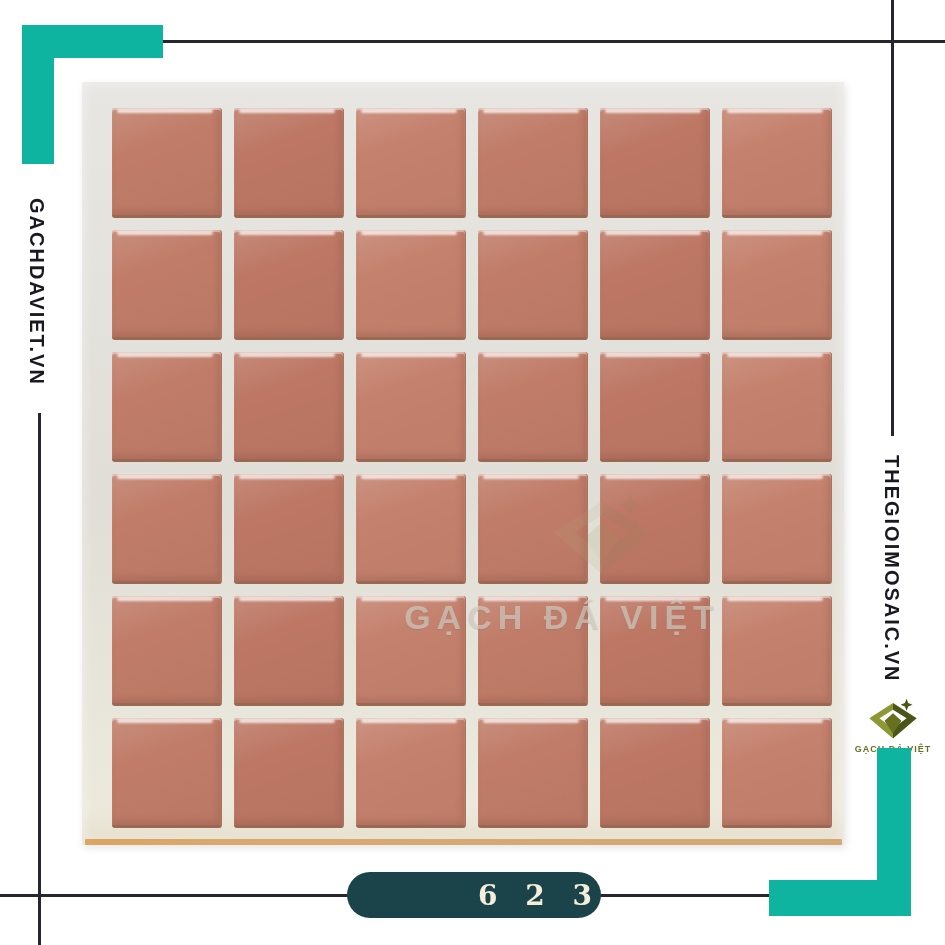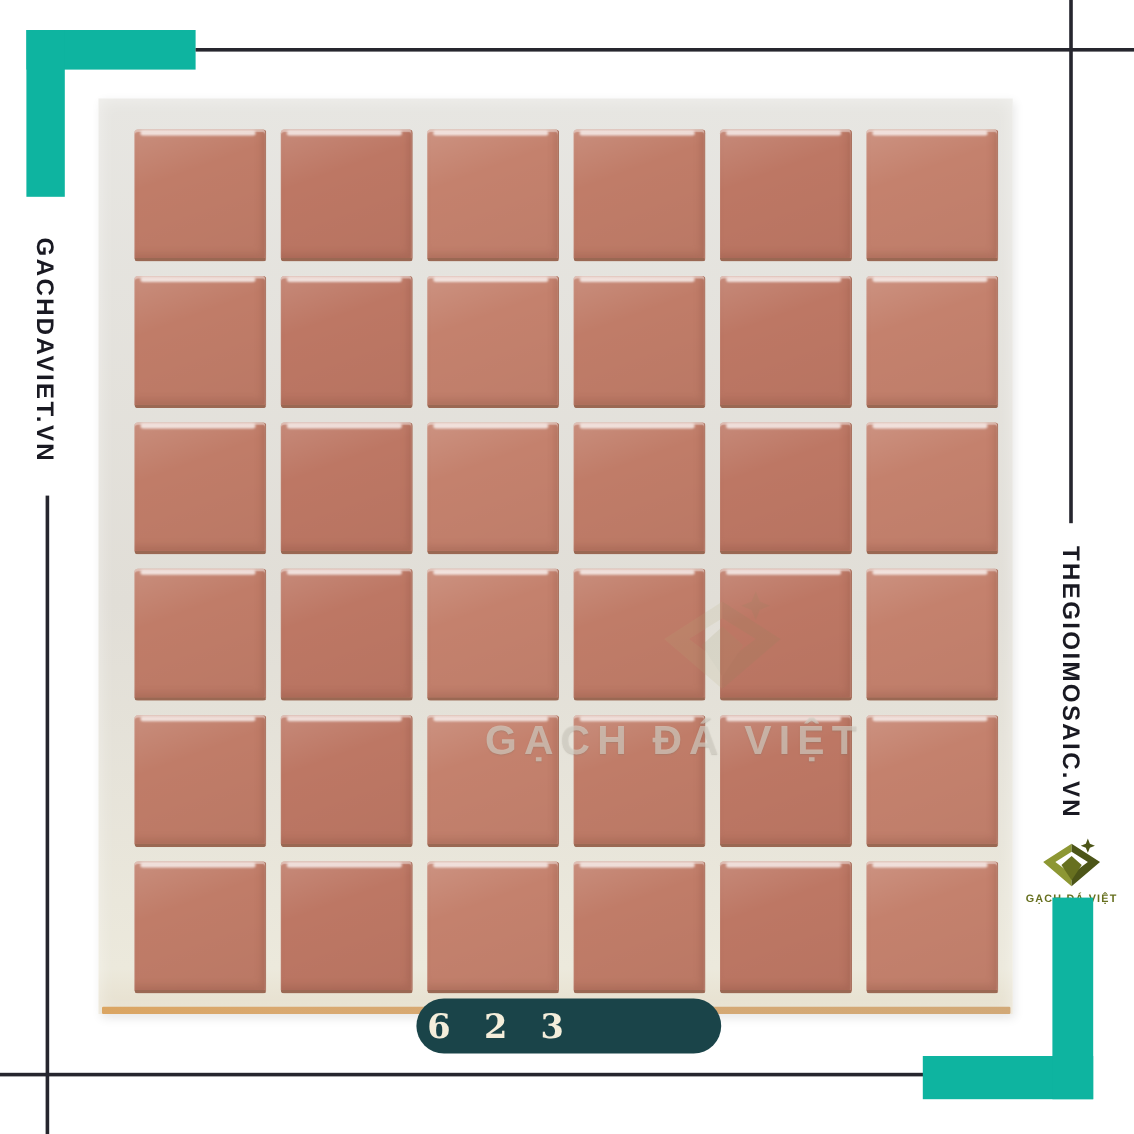--- a/index.html
+++ b/index.html
@@ -71,23 +71,23 @@
   }
   
   .brand-logo{position:absolute;left:845px;top:698px;width:96px;text-align:center;}
   .brand-logo svg{display:block;margin:0 auto;}
   .brand-caption{
     margin-top:2px;font-weight:bold;font-size:9px;letter-spacing:1px;
     color:var(--logo_olive,#67701f);white-space:nowrap;
   }
   
   .code-pill{
-    position:absolute;left:347px;top:832px;width:254px;height:46px;
+    position:absolute;left:347px;top:872px;width:254px;height:46px;
     background:var(--badge_bg,#1a4449);border-radius:24px;
-    display:flex;align-items:center;justify-content:flex-start;z-index:3;
+    display:flex;align-items:center;justify-content:flex-end;z-index:3;
   }
   .code-pill span{
     font-family:"DejaVu Serif",serif;font-weight:bold;font-size:28px;
     letter-spacing:9px;color:var(--badge_text,#f4eedb);padding-left:9px;
   }
 </style>
 </head>
 <body>
 
 <div class="stage">

